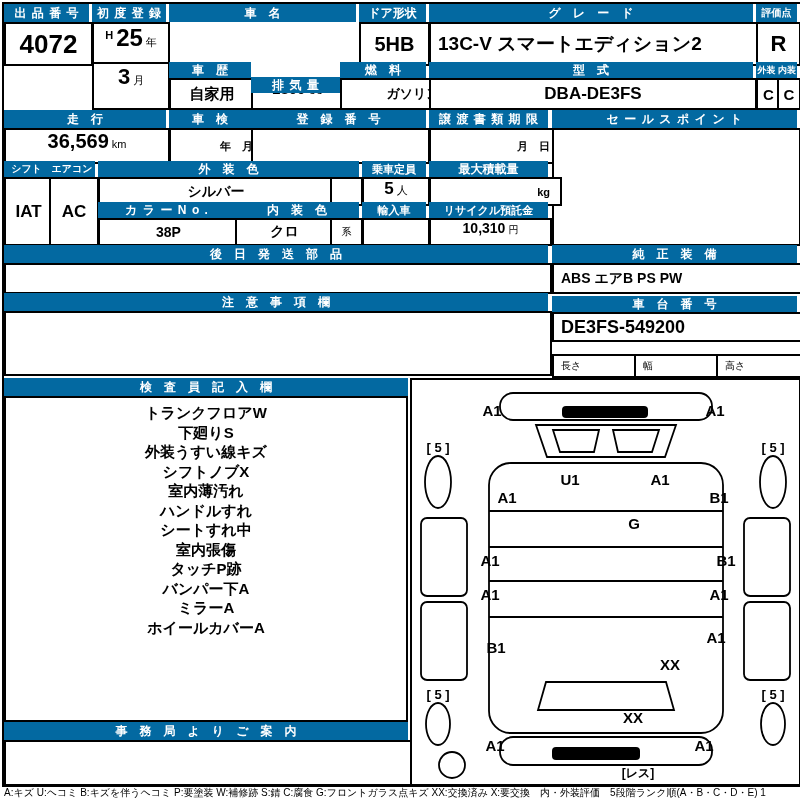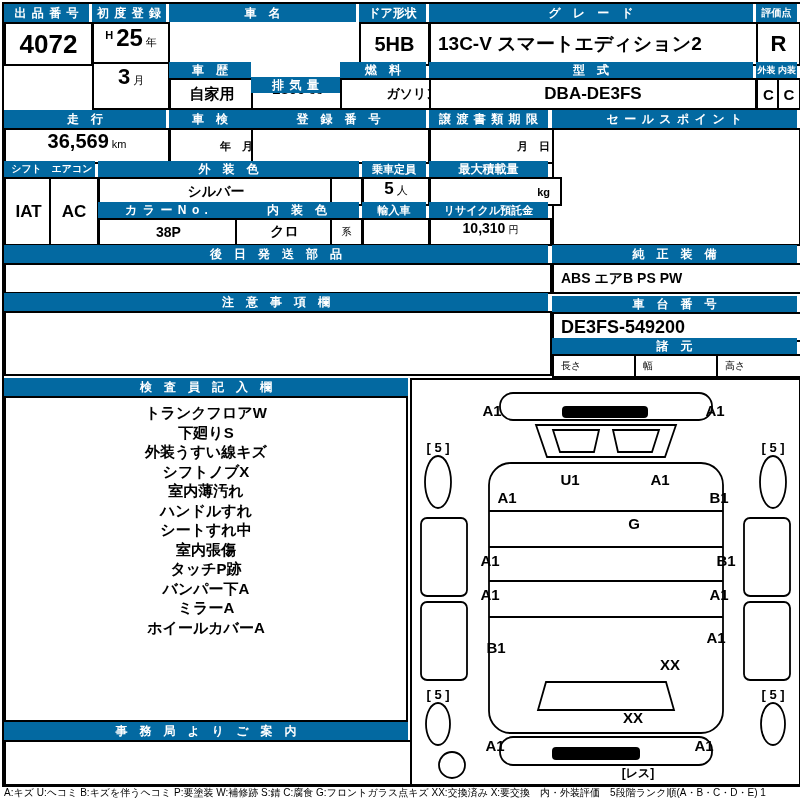--- a/index.html
+++ b/index.html
@@ -145,21 +145,20 @@
 
   <div class="h w" style="left:552px;top:245px;width:245px;height:18px">純正装備</div>
   <div class="c f14b left" style="left:552px;top:263px;width:245px;height:27px">ABS エアB PS PW</div>
 
   <div class="h w" style="left:4px;top:293px;width:544px;height:18px">注意事項欄</div>
   <div class="c" style="left:4px;top:311px;width:544px;height:61px"></div>
 
   <div class="h w" style="left:552px;top:296px;width:245px;height:16px">車台番号</div>
   <div class="c f18b left" style="left:552px;top:312px;width:245px;height:26px">DE3FS-549200</div>
 
-  <div class="h w" style="left:552px;top:338px;width:245px;height:16px">諸元</div>
   <div class="c f10s left" style="left:552px;top:354px;width:82px;height:20px">長さ</div>
   <div class="c f10s left" style="left:634px;top:354px;width:82px;height:20px">幅</div>
   <div class="c f10s left" style="left:716px;top:354px;width:81px;height:20px">高さ</div>
 
   <div class="h w" style="left:4px;top:378px;width:404px;height:18px">検査員記入欄</div>
   <div class="notesbox" style="left:4px;top:396px;width:404px;height:326px">
     <div class="note">トランクフロアW</div>
     <div class="note">下廻りS</div>
     <div class="note">外装うすい線キズ</div>
     <div class="note">シフトノブX</div>

